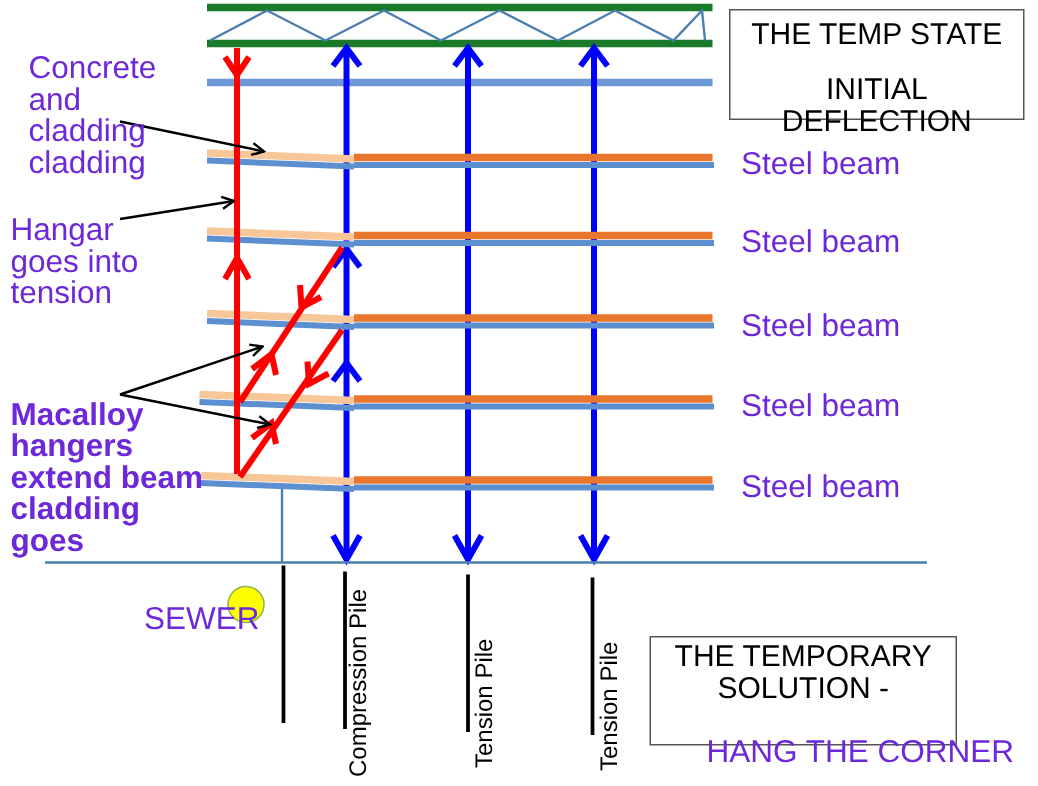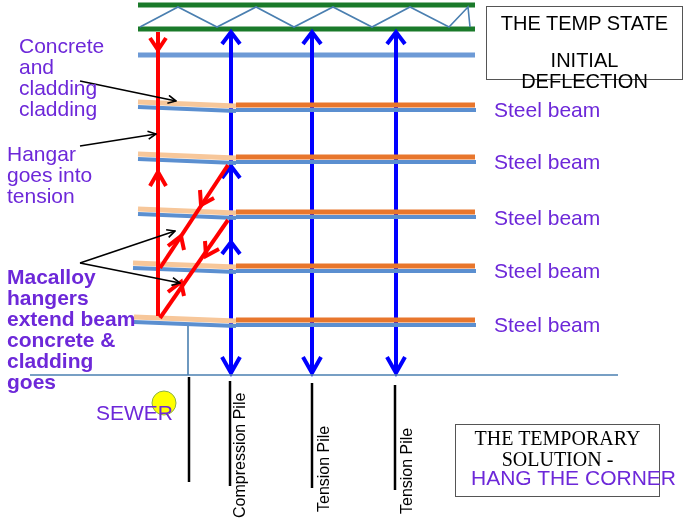--- a/index.html
+++ b/index.html
@@ -105,42 +105,41 @@
   <line x1="80" y1="146" x2="156" y2="134" stroke="#000" stroke-width="1.6" marker-end="url(#arrBlack)"></line>
   <line x1="80" y1="263" x2="175" y2="231" stroke="#000" stroke-width="1.6" marker-end="url(#arrBlack)"></line>
   <line x1="80" y1="263" x2="180" y2="283" stroke="#000" stroke-width="1.6" marker-end="url(#arrBlack)"></line>
 </svg>
 
 <div class="box" style="left:486px; top:6px; width:195px; height:72px;">
   <div style="margin-top:6px;">THE TEMP STATE</div>
   <div style="margin-top:16px;">INITIAL DEFLECTION</div>
 </div>
 
-<div class="box" style="left:455px; top:424px; width:203px; height:71px;font-family:Liberation Serif, serif;">
+<div class="box" style="left:433px; top:424px; width:203px; height:71px;">
   <div style="margin-top:3px;">THE TEMPORARY</div>
   <div>SOLUTION -</div>
 </div>
-<div class="lbl" style="left:471px; top:467px;">HANG THE CORNER</div>
+<div class="lbl" style="left:471px; top:491px;">HANG THE CORNER</div>
 
 <div class="lbl" style="left:19px; top:35px; line-height:21px;">
   <div>Concrete</div>
   <div>and</div>
   <div>cladding</div>
   <div>cladding</div>
 </div>
 <div class="lbl" style="left:7px; top:143px; line-height:21px;">
   <div>Hangar</div>
   <div>goes into</div>
   <div>tension</div>
 </div>
 <div class="lbl" style="left:7px; top:266px; line-height:21px;font-weight:bold;">
   <div>Macalloy</div>
   <div>hangers</div>
   <div>extend beam</div>
-  <div>concrete &amp;</div>
   <div>cladding</div>
   <div>goes</div>
 </div>
 <div class="lbl" style="left:96px; top:402px;">SEWER</div>
 
 <div class="lbl" style="left:494px; top:99px;">Steel beam</div>
 <div class="lbl" style="left:494px; top:151px;">Steel beam</div>
 <div class="lbl" style="left:494px; top:207px;">Steel beam</div>
 <div class="lbl" style="left:494px; top:260px;">Steel beam</div>
 <div class="lbl" style="left:494px; top:314px;">Steel beam</div>

